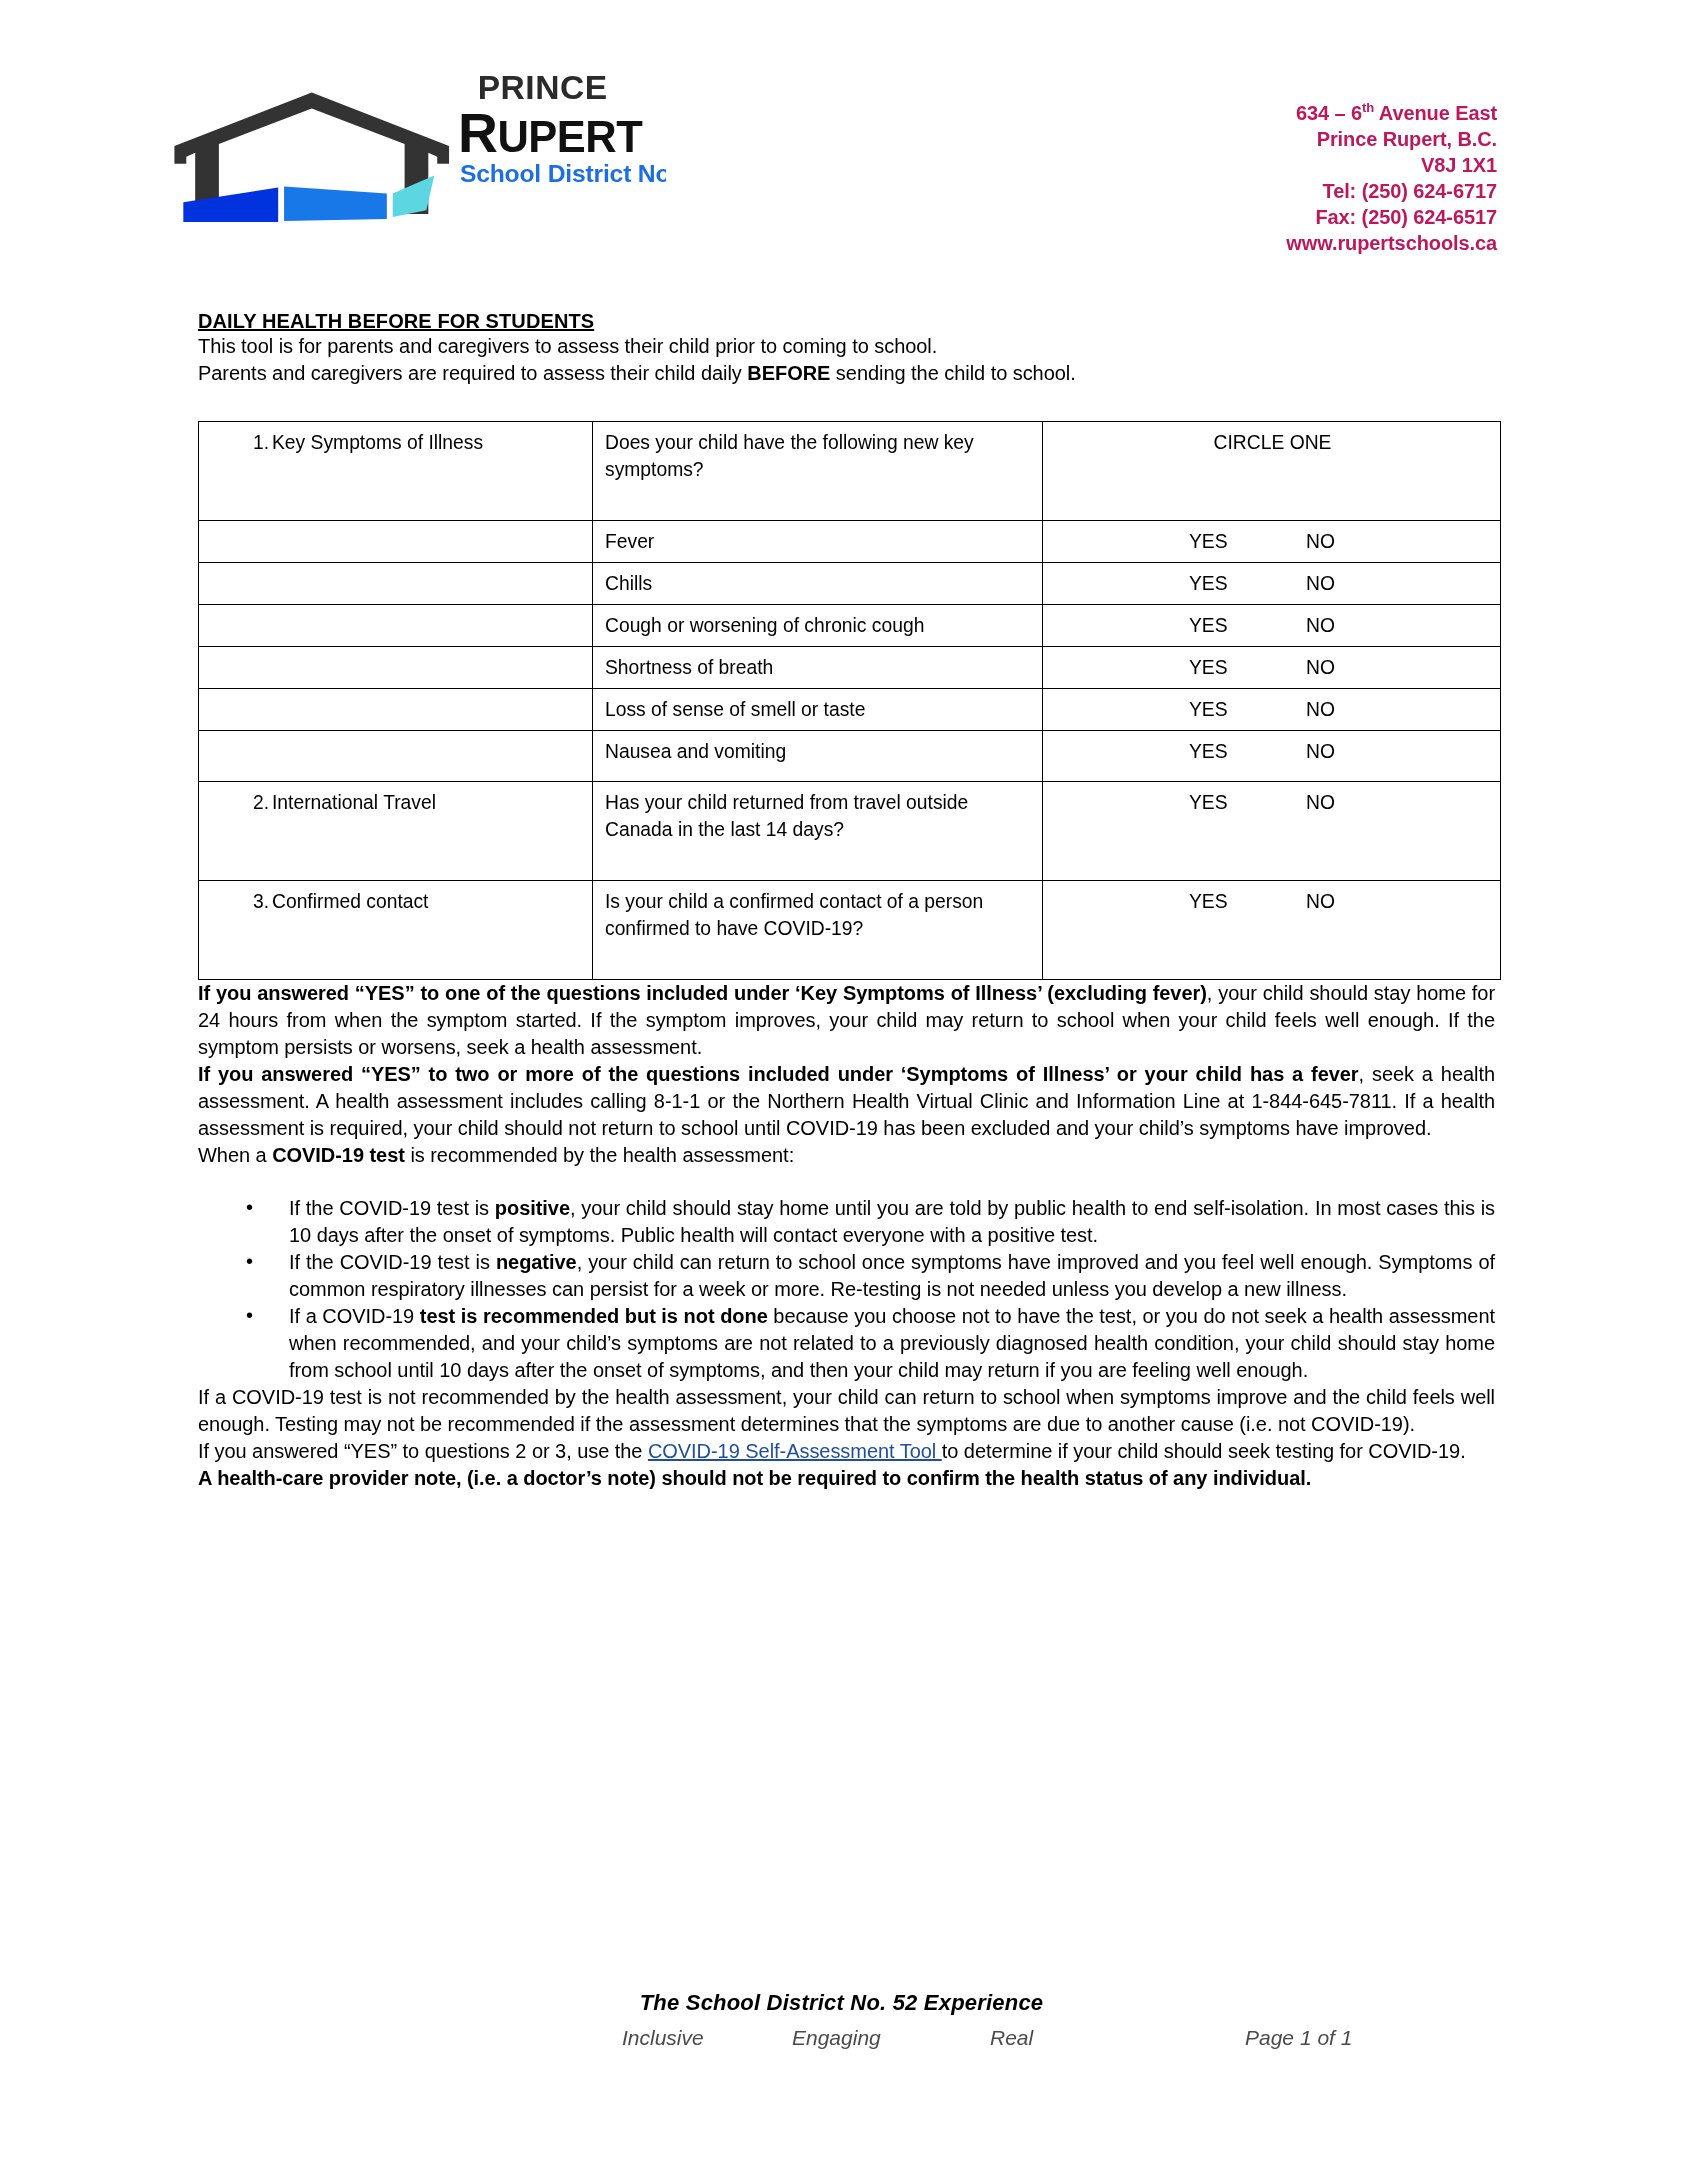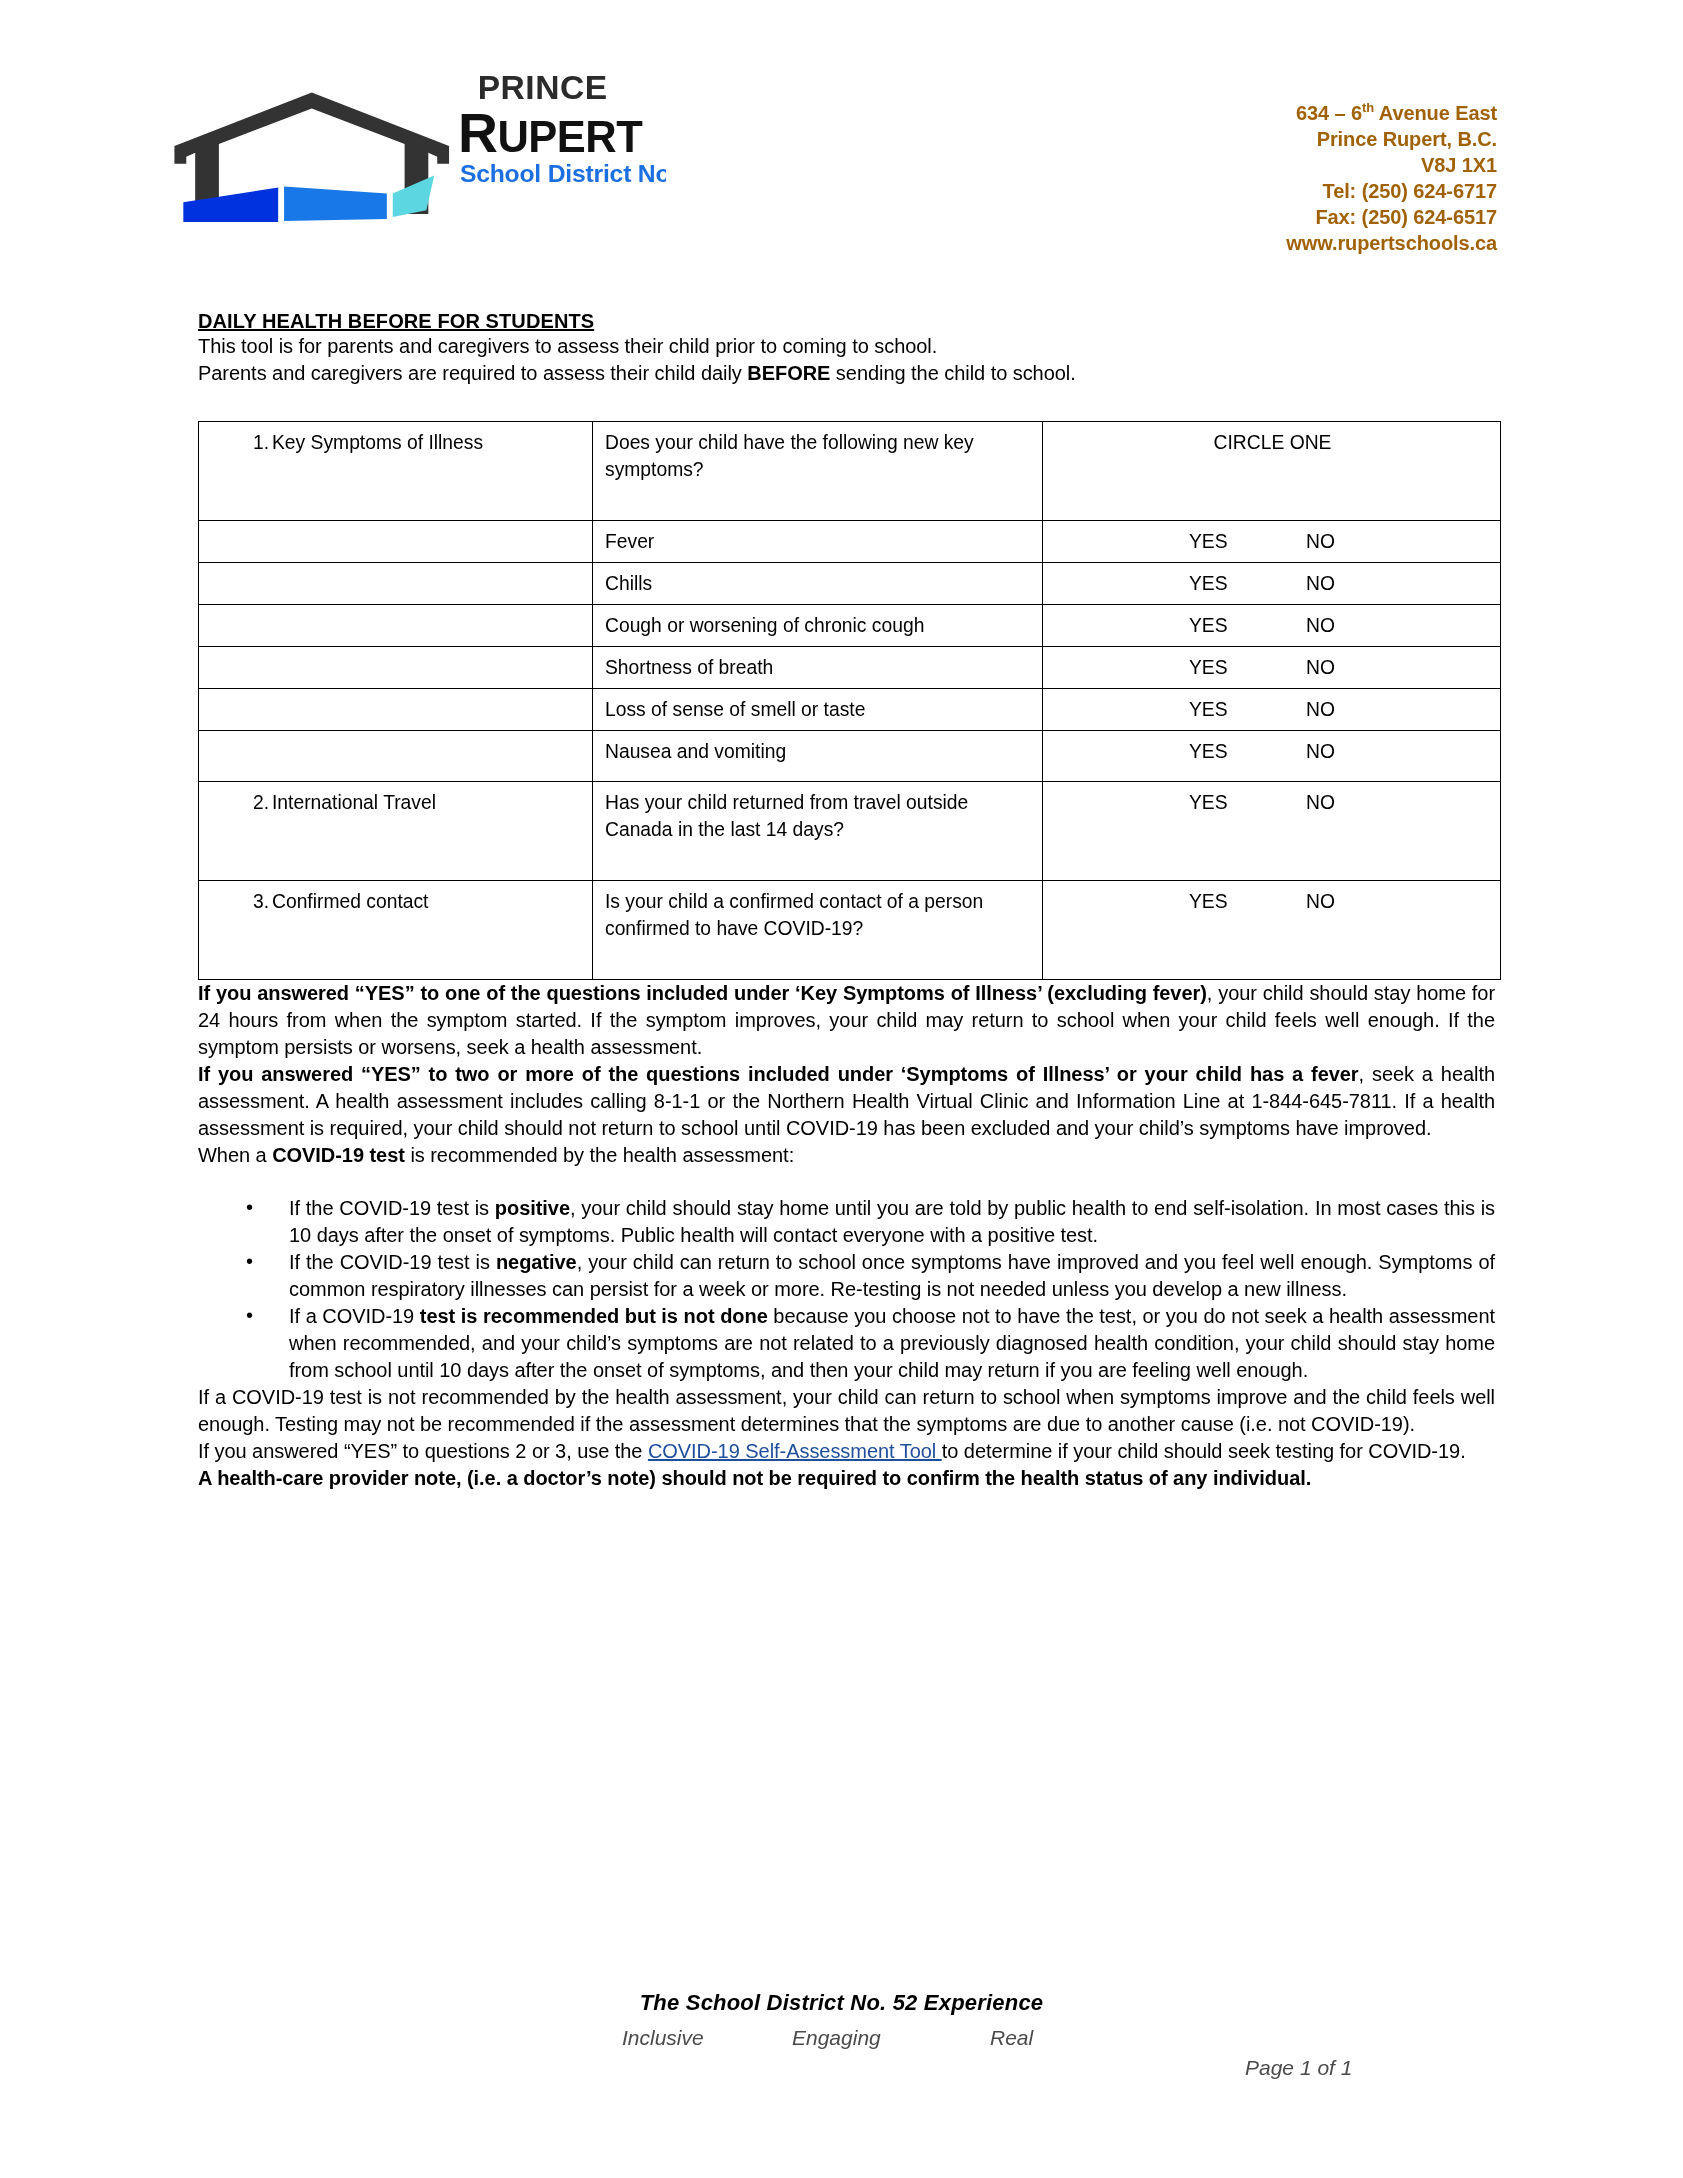--- a/index.html
+++ b/index.html
@@ -40,21 +40,21 @@
 
   .address-block {
     position: absolute;
     right: 186px;
     top: 95px;
     text-align: right;
     font-family: "Liberation Sans", sans-serif;
     font-weight: bold;
     font-size: 20px;
     line-height: 26px;
-    color: #a16207;
+    color: #be185d;
     letter-spacing: -0.1px;
   }
   .address-block div { white-space: nowrap; }
   .address-block sup { font-size: 13px; vertical-align: super; }
 
   
   .content {
     position: absolute;
     left: 198px;
     top: 0;
@@ -172,21 +172,21 @@
   }
   .footer-word {
     position: absolute;
     font-size: 21px;
     font-style: italic;
     color: #4a4a4a;
   }
   .fw-1 { left: 622px; }
   .fw-2 { left: 792px; }
   .fw-3 { left: 990px; }
-  .fw-page { left: 1245px; margin-top: 30px; }
+  .fw-page { left: 1245px; }
 </style>
 </head>
 <body>
 
 <div class="page">
 
   <div class="header">
 
     <div class="logo-block">
       <svg class="logo-svg" width="505" height="163" viewBox="0 0 510 165" xmlns="http://www.w3.org/2000/svg">

